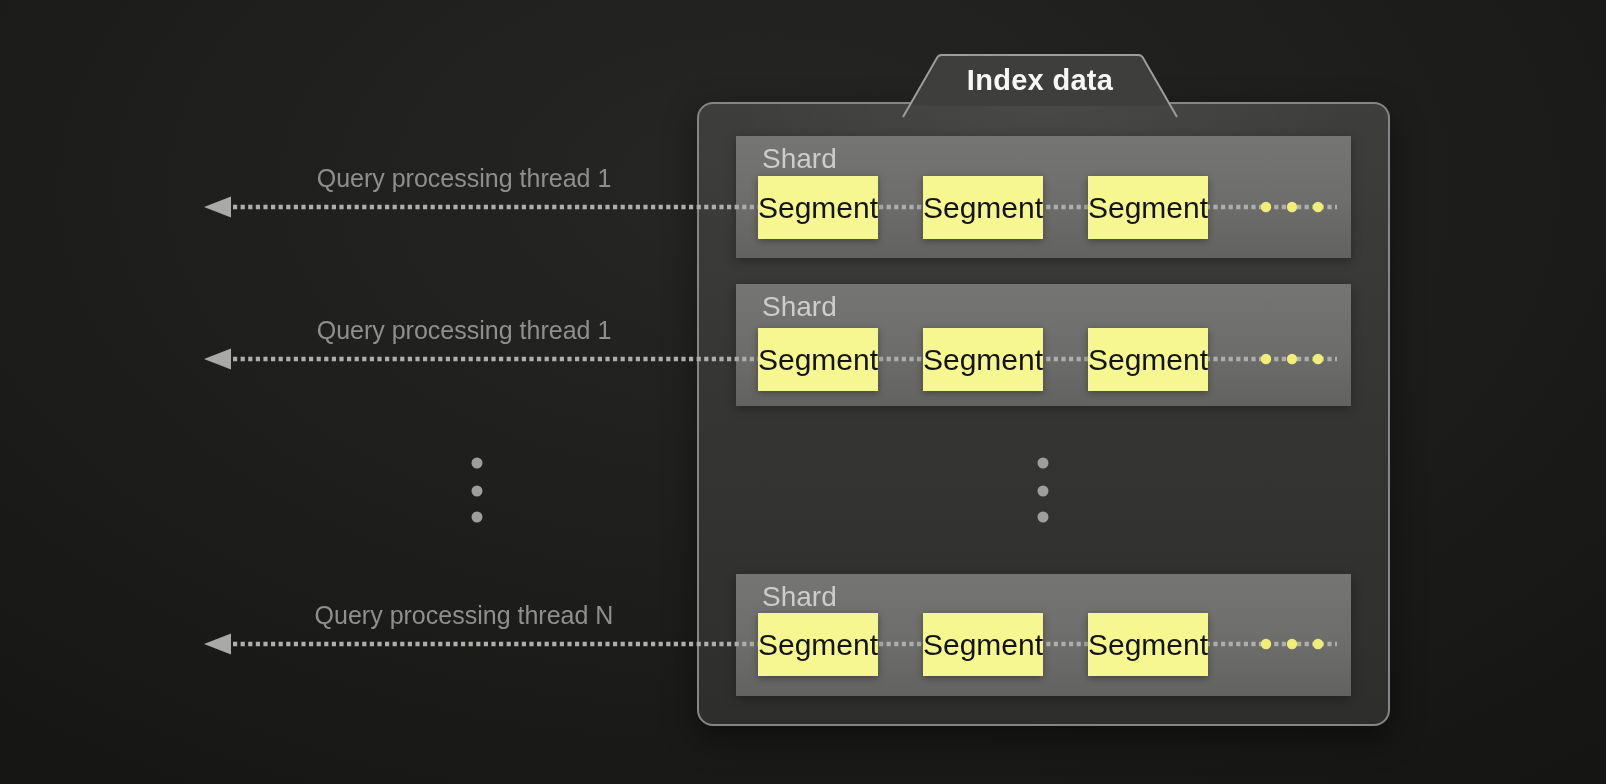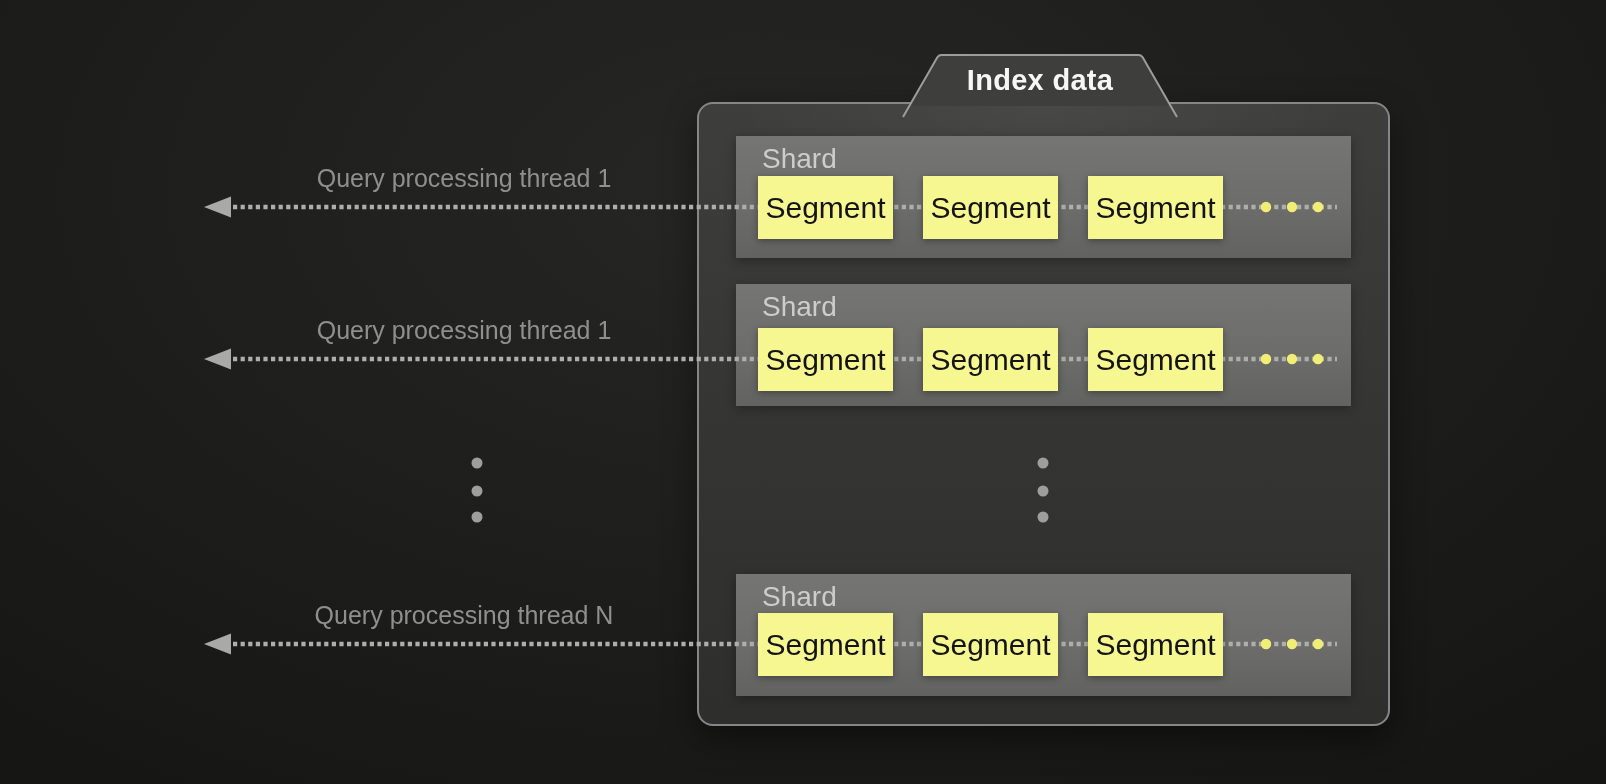--- a/index.html
+++ b/index.html
@@ -73,21 +73,21 @@
     position: absolute;
     left: 13px; top: 7px;
     font-size: 28px;
     color: #cdcdcb;
     margin-left: 13px;
   }
 
   
   .segment {
     position: absolute;
-    width: 135px; height: 63px;
+    width: 120px; height: 63px;
     background: #f7f792;
     color: #141414;
     font-size: 30px;
     display: flex;
     align-items: center;
     justify-content: center;
     box-shadow: 0 2px 7px rgba(0,0,0,0.35);
     z-index: 6;
   }
 

